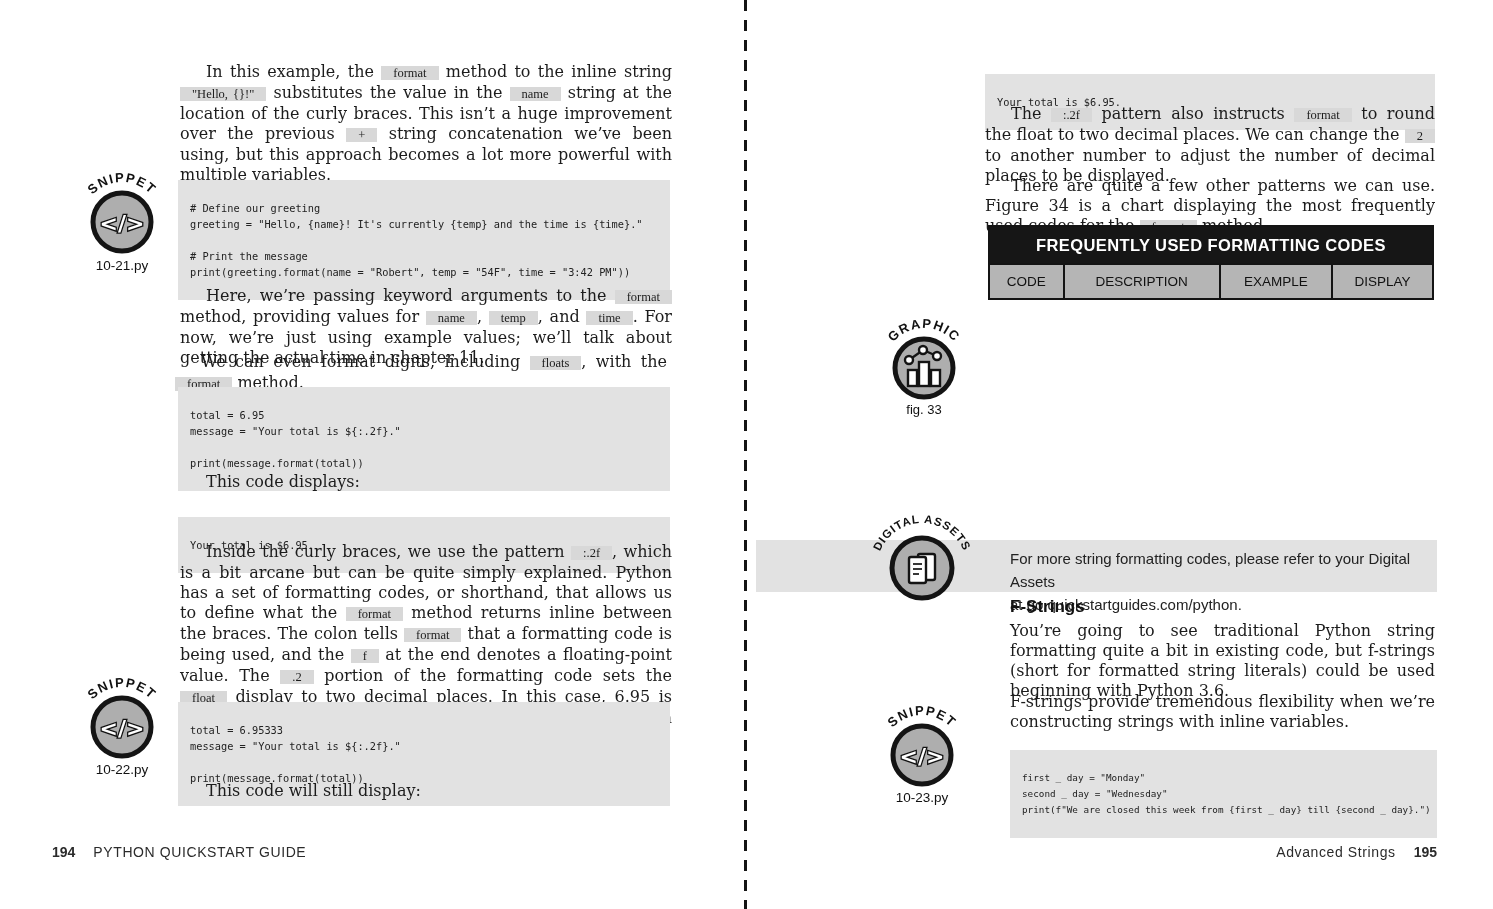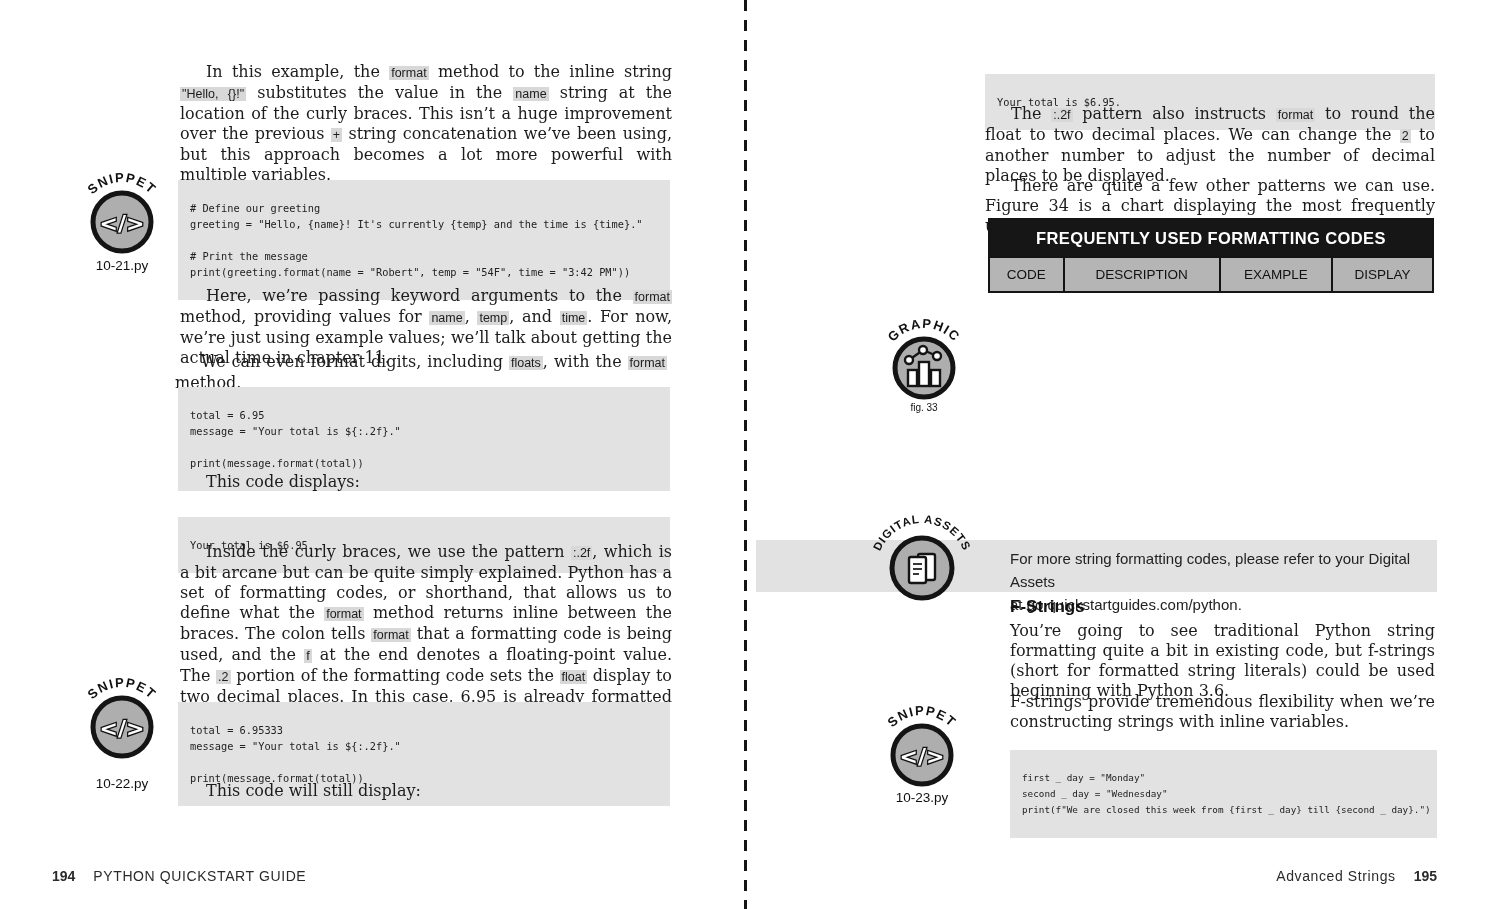--- a/index.html
+++ b/index.html
@@ -4,54 +4,54 @@
 <style>
   html,body{margin:0;padding:0;background:#888;}
   #spread{position:relative;width:1493px;height:909px;background:#ffffff;overflow:hidden;
           font-family:"DejaVu Serif",serif;color:#1c1c1c;}
   
   .fold{position:absolute;left:744px;top:0;width:3px;height:909px;
         background:repeating-linear-gradient(to bottom,#141414 0 11px,transparent 11px 20px);}
   
   .para{position:absolute;font-size:16px;line-height:20px;text-align:justify;color:#1c1c1c;}
   .indent{text-indent:26px;}
-  .para .ic{font-family:Liberation Sans, sans-serif;font-size:12.5px;background:#d8d8d8;padding:0 2px;}
+  .para .ic{font-family:Liberation Serif, serif;font-size:12.5px;background:#d8d8d8;padding:0 12px;}
   
   .codebox{position:absolute;background:#e2e2e2;font-family:"DejaVu Sans Mono",monospace;
            font-size:10.3px;line-height:16px;color:#222;padding:20px 12px;white-space:pre;overflow:hidden;}
   .codebox.small{font-size:9.3px;}
   
   .badge-file{position:absolute;width:92px;text-align:center;font-family:"Liberation Sans",sans-serif;
               font-size:13.5px;color:#111;}
   .fig-caption{position:absolute;width:92px;text-align:center;font-family:"Liberation Sans",sans-serif;
-               font-size:10px;color:#111;}
+               font-size:13px;color:#111;}
   .badge-circle{fill:#aeaeae;stroke:#141414;stroke-width:5;}
   .arch{font-family:"Liberation Sans",sans-serif;font-weight:bold;font-size:13px;letter-spacing:1.5px;
         fill:#111;text-anchor:middle;}
   .arch-sm{font-size:11.5px;letter-spacing:1px;}
   .badge-glyph{font-family:"DejaVu Sans",sans-serif;font-weight:bold;font-size:22px;fill:#fff;
                stroke:#111;stroke-width:2.6px;paint-order:stroke;text-anchor:middle;}
   .icon-shape{fill:#fff;stroke:#141414;stroke-width:2.4;}
   .icon-line{fill:none;stroke:#141414;stroke-width:2.4;}
   .icon-thin{fill:none;stroke:#141414;stroke-width:1.7;}
   
-  .fmt-table{position:absolute;left:988px;top:218px;width:446px;border-collapse:collapse;
+  .fmt-table{position:absolute;left:988px;top:225px;width:446px;border-collapse:collapse;
              font-family:"Liberation Sans",sans-serif;}
   .fmt-table th,.fmt-table td{border:2px solid #141414;text-align:center;vertical-align:middle;padding:3px 4px;}
   .tbl-title{background:#161616;color:#fff;font-weight:bold;font-size:16.5px;letter-spacing:.4px;height:30px;}
   .tbl-head th{background:#b5b5b5;font-size:13.5px;font-weight:normal;color:#111;height:27px;}
   
   .assets-band{position:absolute;left:756px;top:540px;width:681px;height:52px;background:#e2e2e2;}
   .assets-text{position:absolute;left:1010px;top:547px;width:430px;font-family:"Liberation Sans",sans-serif;
                font-size:15px;line-height:23px;color:#222;}
   
   .section-heading{position:absolute;font-family:"Liberation Sans",sans-serif;font-weight:bold;
                    font-size:17px;color:#111;}
   .footer{position:absolute;top:844px;font-family:"Liberation Sans",sans-serif;font-size:14px;
-          letter-spacing:.6px;color:#2b2b2b;margin-top:24px;}
+          letter-spacing:.6px;color:#2b2b2b;}
   .footer .pgnum{font-weight:bold;letter-spacing:0;}
   .sep{display:inline-block;width:18px;}
 </style>
 </head>
 <body>
 
 <div id="spread">
   <div class="fold"></div>
 
   <div class="para indent" style="left:180px;top:62px;width:492px;">In this example, the <span class="ic">format</span> method to the inline string <span class="ic">"Hello, {}!"</span> substitutes the value in the <span class="ic">name</span> string at the location of the curly braces. This isn’t a huge improvement over the previous <span class="ic">+</span> string concatenation we’ve been using, but this approach becomes a lot more powerful with multiple variables.</div>
@@ -87,21 +87,21 @@
   <div class="para indent" style="left:180px;top:542px;width:492px;">Inside the curly braces, we use the pattern <span class="ic">:.2f</span>, which is a bit arcane but can be quite simply explained. Python has a set of formatting codes, or shorthand, that allows us to define what the <span class="ic">format</span> method returns inline between the braces. The colon tells <span class="ic">format</span> that a formatting code is being used, and the <span class="ic">f</span> at the end denotes a floating-point value. The <span class="ic">.2</span> portion of the formatting code sets the <span class="ic">float</span> display to two decimal places. In this case, 6.95 is already formatted in that pattern, but let’s change things a bit.</div>
 
   <svg style="position:absolute;left:76px;top:667px;" width="92" height="96" viewBox="0 0 92 96">
     <defs>
         <path id="arc2" d="M 6,60 A 40,40 0 0 1 86,60"></path>
       </defs>
     <text class="arch"><textPath href="#arc2" startOffset="50%">SNIPPET</textPath></text>
     <circle class="badge-circle" cx="46" cy="60" r="29"></circle>
     <text class="badge-glyph" x="46" y="69">&lt;/&gt;</text>
   </svg>
-  <div class="badge-file" style="left:76px;top:762px;margin-top:14px;">10-22.py</div>
+  <div class="badge-file" style="left:76px;top:762px;">10-22.py</div>
 
   <pre class="codebox" style="left:178px;top:692px;width:468px;">total = 6.95333
 message = "Your total is ${:.2f}."
 
 print(message.format(total))</pre>
 
   <div class="para" style="left:206px;top:781px;width:460px;text-align:left;">This code will still display:</div>
 
   <div class="footer" style="left:52px;"><span class="pgnum">194</span><span class="sep"></span><span>PYTHON QUICKSTART GUIDE</span></div>
 

